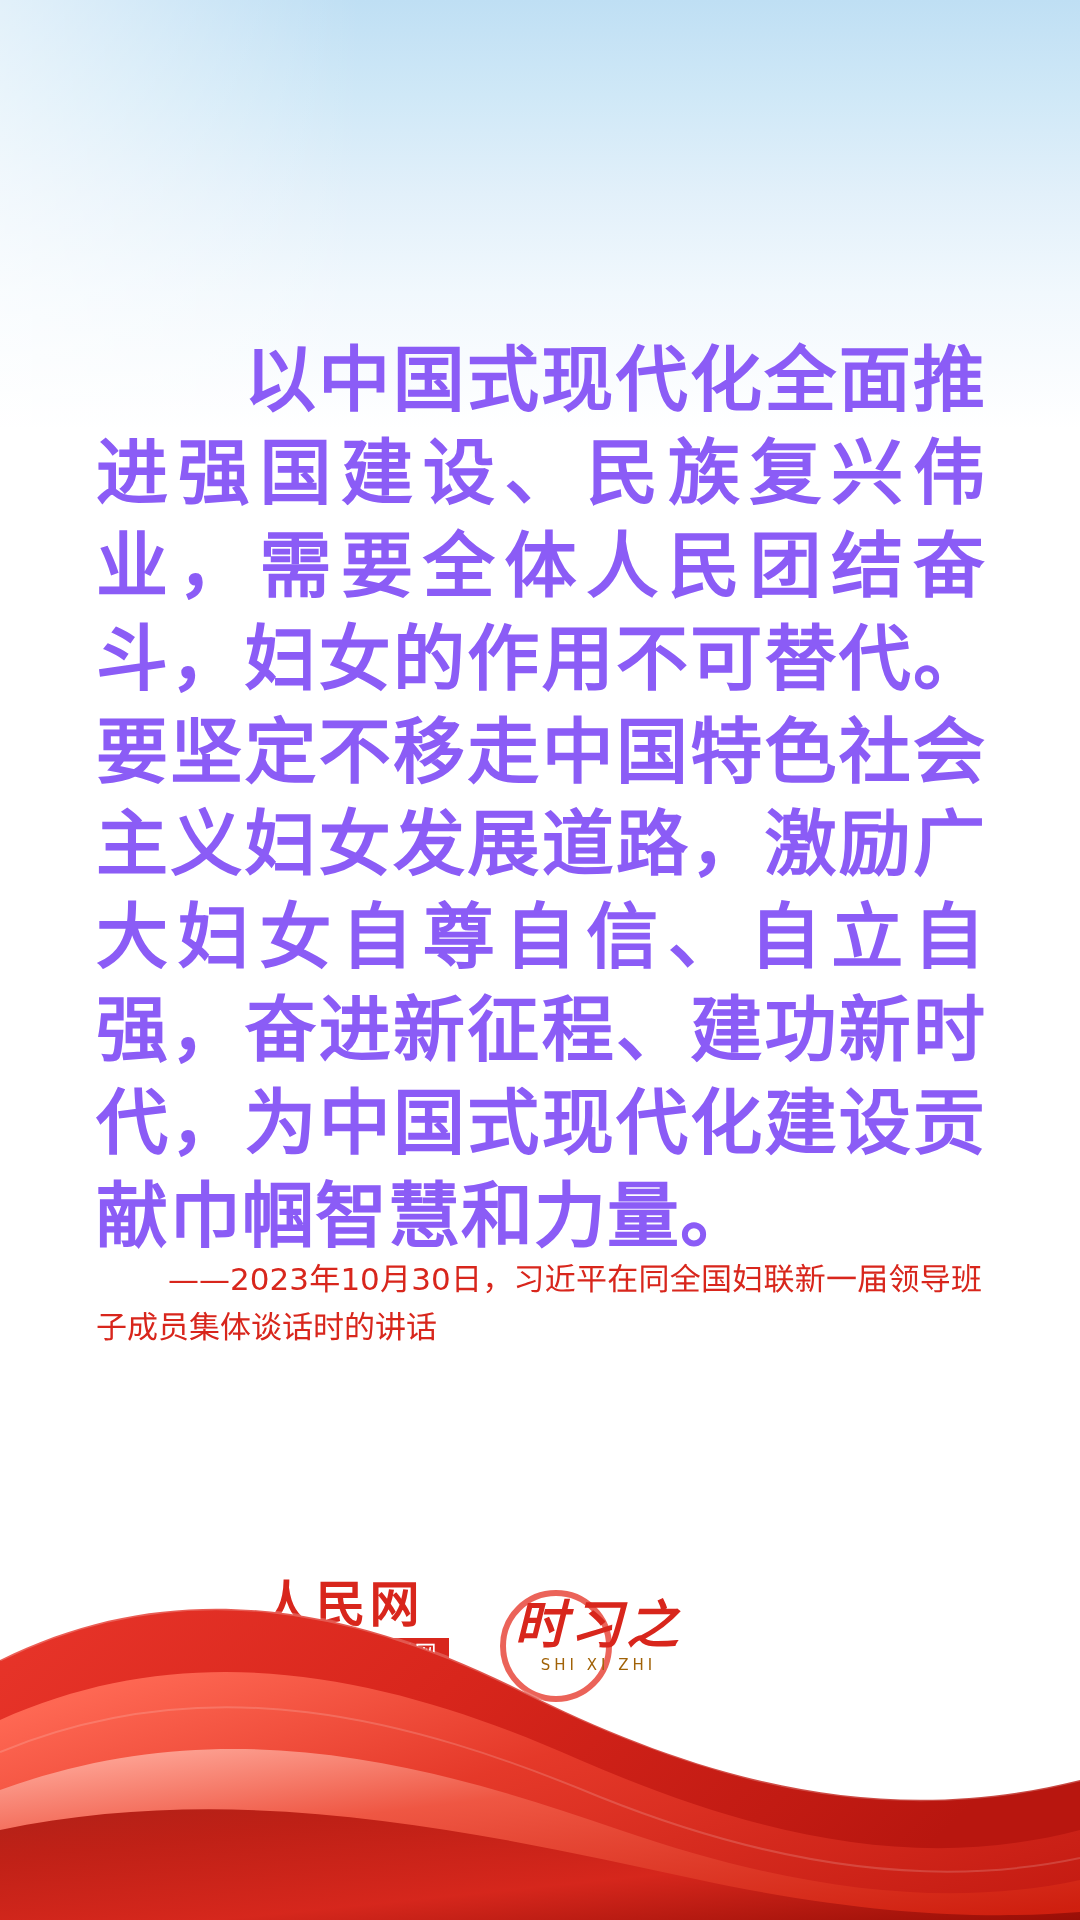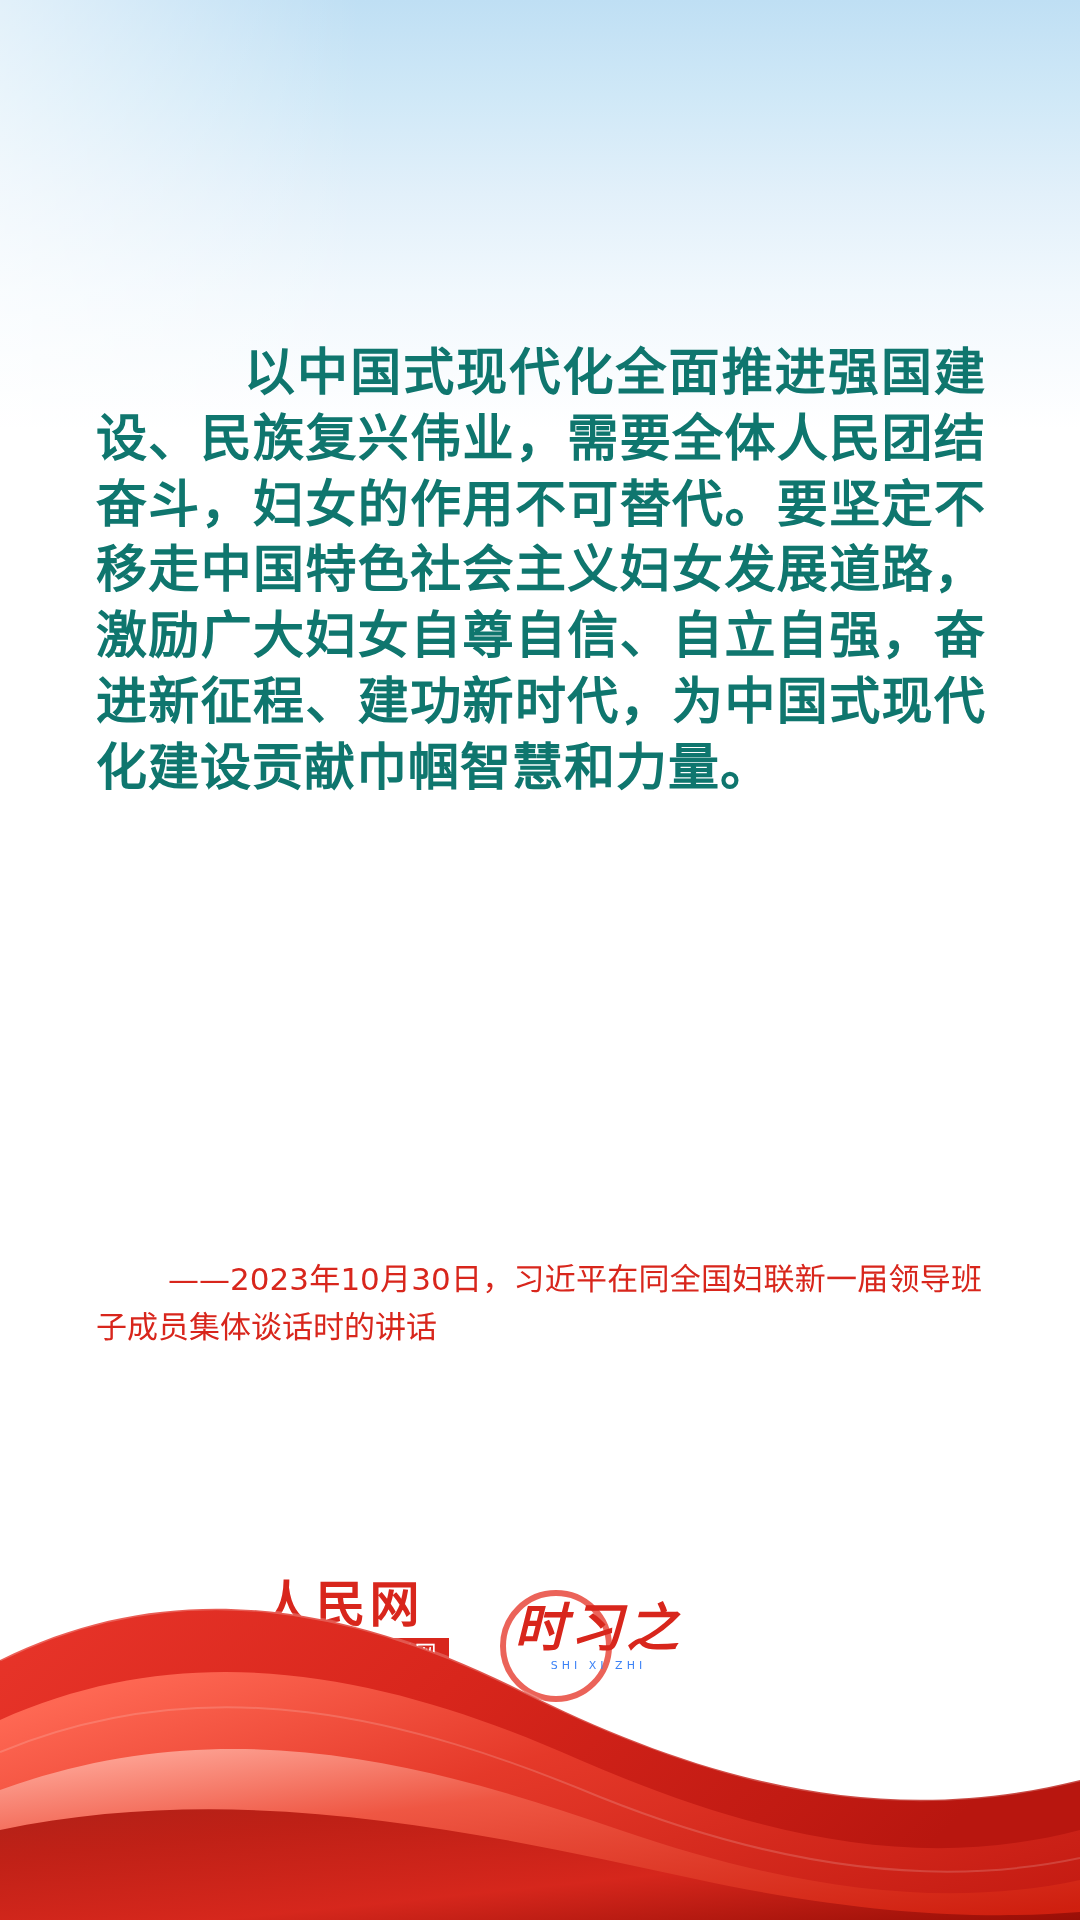--- a/index.html
+++ b/index.html
@@ -41,29 +41,29 @@
     background: linear-gradient(to right, rgba(255,255,255,0.55), rgba(255,255,255,0));
   }
   
   .quote-block {
     position: absolute;
     left: 96px;
     top: 340px;
     width: 890px;
   }
   .quote-text {
-    color: #0f766e;
-    font-size: 51px;
+    color: #8b5cf6;
+    font-size: 72px;
     line-height: 1.29;
     font-weight: 700;
     letter-spacing: 1px;
     text-indent: 148px;
     text-align: justify;
     text-justify: inter-character;
-    font-family: Liberation Sans, sans-serif;
+    font-family: Liberation Mono, monospace;
   }
   .attribution {
     position: absolute;
     left: 96px;
     top: 1255px;
     width: 886px;
     color: #d8261c;
     font-size: 31px;
     line-height: 1.55;
     text-align: justify;
@@ -135,22 +135,22 @@
     color: #d8261c;
     font-size: 52px;
     font-weight: 700;
     font-style: italic;
     letter-spacing: 4px;
     font-family: Liberation Mono, monospace;
     line-height: 1;
   }
   .shixizhi .py {
     position: relative;
-    color: #3b82f6;
-    font-size: 11px;
+    color: #a16207;
+    font-size: 15px;
     letter-spacing: 4px;
     font-family: "DejaVu Sans", "Liberation Sans", sans-serif;
   }
   
   .ribbon {
     position: absolute;
     left: 0;
     bottom: 0;
     width: 1080px;
     height: 560px;

